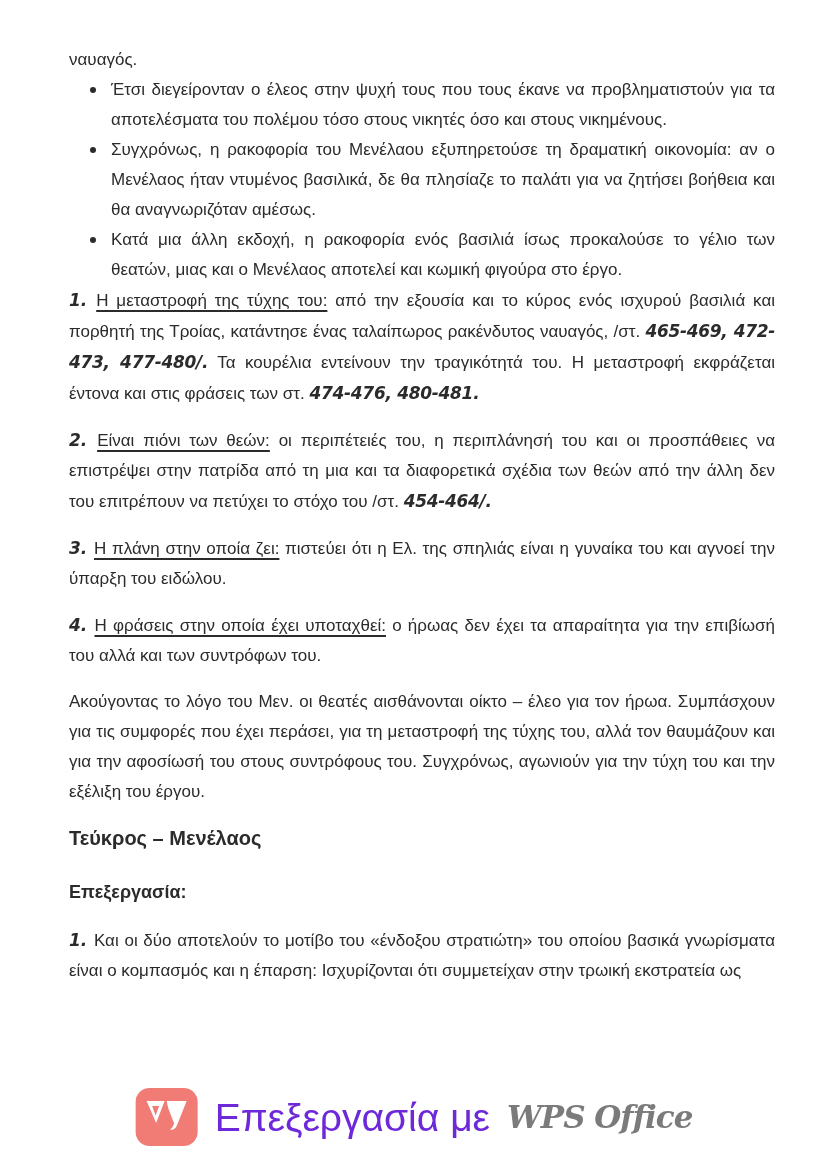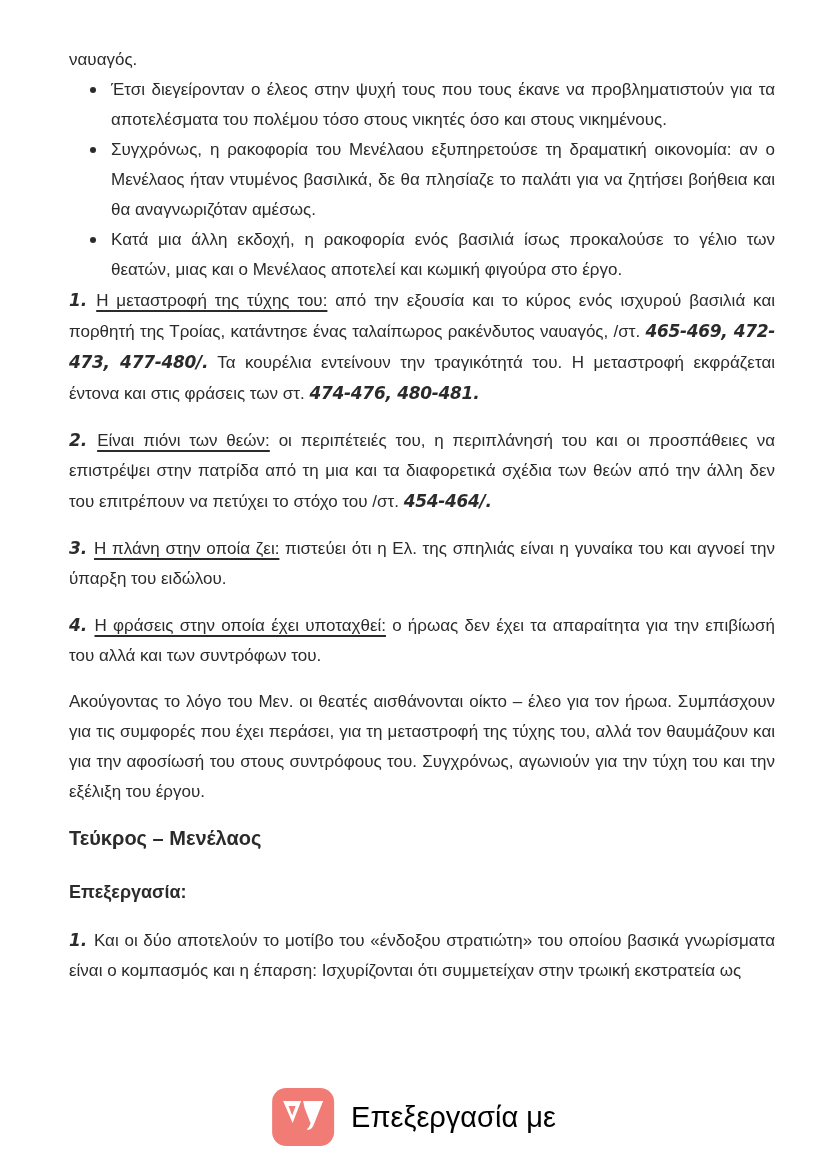--- a/index.html
+++ b/index.html
@@ -86,23 +86,23 @@
     width: 62px; height: 58px;
     border-radius: 14px;
     background: rgba(238, 95, 88, 0.82);
     display: flex;
     align-items: center;
     justify-content: center;
     flex: 0 0 auto;
   }
   .wlogo svg { display: block; }
   .wlabel {
-    font-size: 29px;
+    font-size: 39px;
     line-height: 1;
-    color: #000000;
+    color: #6d28d9;
   }
   .wbrand {
     font-family: "DejaVu Serif", serif;
     font-size: 31px;
     line-height: 1;
     font-weight: bold;
     font-style: italic;
     color: #7b7b7b;
     letter-spacing: -1px;
   }
@@ -163,13 +163,14 @@
 </div>
 
 <div class="watermark">
   <div class="wlogo">
     <svg width="44" height="40" viewBox="0 0 44 40" aria-hidden="true">
       <path fill="#ffffff" fill-rule="evenodd" d="M2 4 L20 4 L11.5 26 Z M7.5 9 L14.5 9 L11 18.5 Z"></path>
       <path fill="#ffffff" d="M22 4 L42 4 L32.5 28 Q30 34 25.5 32.5 Q28.5 30 29.5 26.5 L23.5 11 Z"></path>
     </svg>
   </div>
   <span class="wlabel">Επεξεργασία με</span>
+  <span class="wbrand">WPS Office</span>
 </div>
 
 </body></html>

